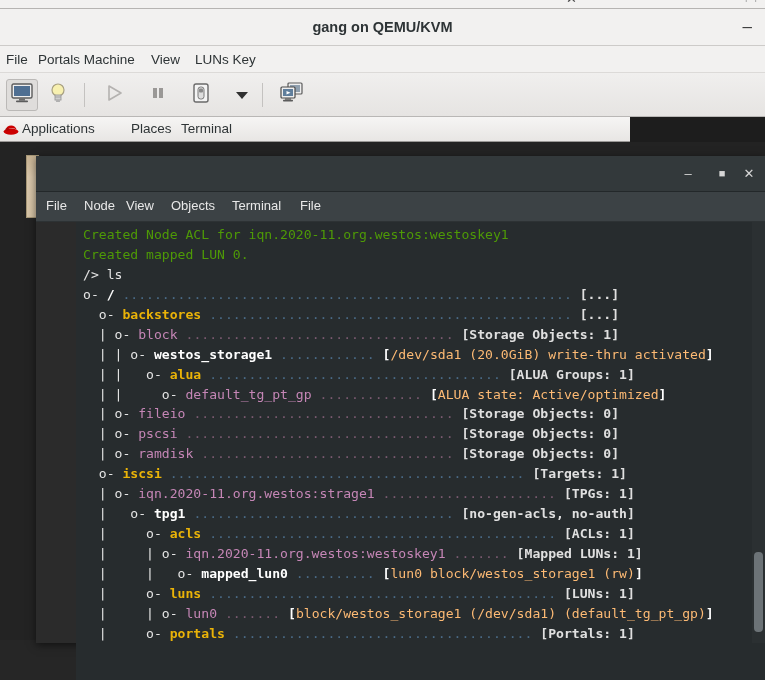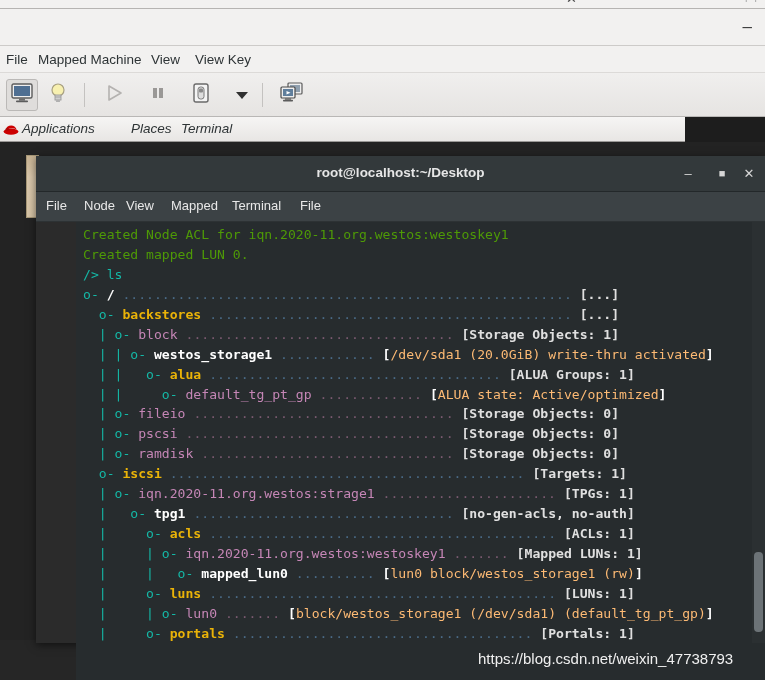--- a/index.html
+++ b/index.html
@@ -80,25 +80,24 @@
     border: 1px solid #bbb9b7;
     box-sizing: border-box;
   }
   .tb-sep {
     position: absolute; top: 10px; width: 1px; height: 24px;
     background: #c4c2c0;
   }
 
   
   .gn-panel {
-    position: absolute; left: 0; top: 117px; width: 685px; height: 25px;
+    position: absolute; left: 0; top: 117px; width: 630px; height: 25px;
     background: linear-gradient(to bottom, #f6f5f4 0%, #e8e6e4 100%);
     border-bottom: 1px solid #9a9896;
     box-sizing: border-box;
-    font-style: italic;
   }
   .gn-item {
     position: absolute; top: 4px;
     font-size: 13.5px; color: #2e3436;
     cursor: default;
   }
 
   
   .desktop {
     position: absolute; left: 0; top: 142px; width: 765px; height: 538px;
@@ -174,21 +173,21 @@
     white-space: pre;
     letter-spacing: 0px;
     color: #d3d7cf;
   }
   .term-text .row { display: block; height: 19.95px; }
 
   
   .c-green   { color: #4e9a06; }
   .c-brgreen { color: #fdba74; }
   .c-white   { color: #ffffff; font-weight: bold; }
-  .c-plain   { color: #14b8a6; }
+  .c-plain   { color: #e5e5e5; }
   .c-blue    { color: #eab308; font-weight: bold; }
   .c-magenta { color: #c586b6; }
   .c-dots-b  { color: #4a6a86; }
   .c-dots-m  { color: #7a5a70; }
   .c-bracket { color: #ffffff; font-weight: bold; }
   .c-val     { color: #e0e0e0; font-weight: bold; }
 
   
   .term-scroll {
     position: absolute; right: 0; top: 66px; width: 13px; height: 421px;
@@ -212,28 +211,29 @@
 <body>
 
 <div id="root">
 
   <div class="vm-topstrip">
     <span class="cutclose">✕</span>
     <span class="cutplus">+ +</span>
   </div>
 
   <div class="vm-titlebar">
+    <div class="vm-title">gang on QEMU/KVM</div>
     <div class="vm-min">–</div>
   </div>
 
   <div class="vm-menubar">
     <span class="mi" style="left:1px">File</span>
-    <span class="mi" style="left:33px">Mapped Machine</span>
+    <span class="mi" style="left:33px">Portals Machine</span>
     <span class="mi" style="left:146px">View</span>
-    <span class="mi" style="left:190px">View Key</span>
+    <span class="mi" style="left:190px">LUNs Key</span>
   </div>
 
   <div class="vm-toolbar">
 
     <div class="tb-btn active" style="left:6px">
       <span>
         <svg width="22" height="20" viewBox="0 0 22 20">
           <rect x="1" y="1" width="20" height="14" rx="1.5" fill="#eeeeee" stroke="#5c5c5c" stroke-width="1.4"></rect>
           <rect x="3" y="3" width="16" height="10" fill="#4f6f92"></rect>
           <rect x="8" y="15.4" width="6" height="2.2" fill="#6d6d6d"></rect>
@@ -319,39 +319,37 @@
   </div>
 
   <div class="desktop"></div>
   <div class="desktop-lower"></div>
 
   <div class="bg-window"></div>
 
   <div class="term-win">
 
     <div class="term-titlebar">
-      <div class="term-title">root@localhost:~/Desktop</div>
       <div class="term-wbtn" style="left:644px">–</div>
       <div class="term-wbtn" style="left:678px;font-size:11px">■</div>
       <div class="term-wbtn" style="left:705px">✕</div>
     </div>
 
     <div class="term-menubar">
       <span class="tmi" style="left:10px">File</span>
       <span class="tmi" style="left:48px">Node</span>
       <span class="tmi" style="left:90px">View</span>
-      <span class="tmi" style="left:135px">Mapped</span>
+      <span class="tmi" style="left:135px">Objects</span>
       <span class="tmi" style="left:196px">Terminal</span>
       <span class="tmi" style="left:264px">File</span>
     </div>
 
     <div class="term-body">
       <div class="term-text" id="term-text"><span class="row"><span class="c-green">Created Node ACL for iqn.2020-11.org.westos:westoskey1</span></span><span class="row"><span class="c-green">Created mapped LUN 0.</span></span><span class="row"><span class="c-plain">/&gt; ls</span></span><span class="row"><span class="c-plain">o- </span><span class="c-white">/</span><span class="c-plain"> </span><span class="c-dots-b">.........................................................</span><span class="c-plain"> </span><span class="c-val">[...]</span></span><span class="row"><span class="c-plain">  o- </span><span class="c-blue">backstores</span><span class="c-plain"> </span><span class="c-dots-b">..............................................</span><span class="c-plain"> </span><span class="c-val">[...]</span></span><span class="row"><span class="c-plain">  | o- </span><span class="c-magenta">block</span><span class="c-plain"> </span><span class="c-dots-m">..................................</span><span class="c-plain"> </span><span class="c-val">[Storage Objects: 1]</span></span><span class="row"><span class="c-plain">  | | o- </span><span class="c-white">westos_storage1</span><span class="c-plain"> </span><span class="c-dots-b">............</span><span class="c-plain"> </span><span class="c-bracket">[</span><span class="c-brgreen" style="font-weight:normal">/dev/sda1 (20.0GiB) write-thru activated</span><span class="c-bracket">]</span></span><span class="row"><span class="c-plain">  | |   o- </span><span class="c-blue">alua</span><span class="c-plain"> </span><span class="c-dots-b">.....................................</span><span class="c-plain"> </span><span class="c-val">[ALUA Groups: 1]</span></span><span class="row"><span class="c-plain">  | |     o- </span><span class="c-magenta">default_tg_pt_gp</span><span class="c-plain"> </span><span class="c-dots-m">.............</span><span class="c-plain"> </span><span class="c-bracket">[</span><span class="c-brgreen" style="font-weight:normal">ALUA state: Active/optimized</span><span class="c-bracket">]</span></span><span class="row"><span class="c-plain">  | o- </span><span class="c-magenta">fileio</span><span class="c-plain"> </span><span class="c-dots-m">.................................</span><span class="c-plain"> </span><span class="c-val">[Storage Objects: 0]</span></span><span class="row"><span class="c-plain">  | o- </span><span class="c-magenta">pscsi</span><span class="c-plain"> </span><span class="c-dots-m">..................................</span><span class="c-plain"> </span><span class="c-val">[Storage Objects: 0]</span></span><span class="row"><span class="c-plain">  | o- </span><span class="c-magenta">ramdisk</span><span class="c-plain"> </span><span class="c-dots-m">................................</span><span class="c-plain"> </span><span class="c-val">[Storage Objects: 0]</span></span><span class="row"><span class="c-plain">  o- </span><span class="c-blue">iscsi</span><span class="c-plain"> </span><span class="c-dots-b">.............................................</span><span class="c-plain"> </span><span class="c-val">[Targets: 1]</span></span><span class="row"><span class="c-plain">  | o- </span><span class="c-magenta">iqn.2020-11.org.westos:strage1</span><span class="c-plain"> </span><span class="c-dots-m">......................</span><span class="c-plain"> </span><span class="c-val">[TPGs: 1]</span></span><span class="row"><span class="c-plain">  |   o- </span><span class="c-white">tpg1</span><span class="c-plain"> </span><span class="c-dots-b">.................................</span><span class="c-plain"> </span><span class="c-val">[no-gen-acls, no-auth]</span></span><span class="row"><span class="c-plain">  |     o- </span><span class="c-blue">acls</span><span class="c-plain"> </span><span class="c-dots-b">............................................</span><span class="c-plain"> </span><span class="c-val">[ACLs: 1]</span></span><span class="row"><span class="c-plain">  |     | o- </span><span class="c-magenta">iqn.2020-11.org.westos:westoskey1</span><span class="c-plain"> </span><span class="c-dots-m">.......</span><span class="c-plain"> </span><span class="c-val">[Mapped LUNs: 1]</span></span><span class="row"><span class="c-plain">  |     |   o- </span><span class="c-white">mapped_lun0</span><span class="c-plain"> </span><span class="c-dots-b">..........</span><span class="c-plain"> </span><span class="c-bracket">[</span><span class="c-brgreen" style="font-weight:normal">lun0 block/westos_storage1 (rw)</span><span class="c-bracket">]</span></span><span class="row"><span class="c-plain">  |     o- </span><span class="c-blue">luns</span><span class="c-plain"> </span><span class="c-dots-b">............................................</span><span class="c-plain"> </span><span class="c-val">[LUNs: 1]</span></span><span class="row"><span class="c-plain">  |     | o- </span><span class="c-magenta">lun0</span><span class="c-plain"> </span><span class="c-dots-m">.......</span><span class="c-plain"> </span><span class="c-bracket">[</span><span class="c-brgreen" style="font-weight:normal">block/westos_storage1 (/dev/sda1) (default_tg_pt_gp)</span><span class="c-bracket">]</span></span><span class="row"><span class="c-plain">  |     o- </span><span class="c-blue">portals</span><span class="c-plain"> </span><span class="c-dots-b">......................................</span><span class="c-plain"> </span><span class="c-val">[Portals: 1]</span></span></div>
     </div>
 
     <div class="term-scroll">
       <div class="thumb" id="term-thumb" style="top: 330px; height: 80px;"></div>
     </div>
   </div>
 
-  <div class="watermark">https://blog.csdn.net/weixin_47738793</div>
 
 </div>
 
 </body></html>

